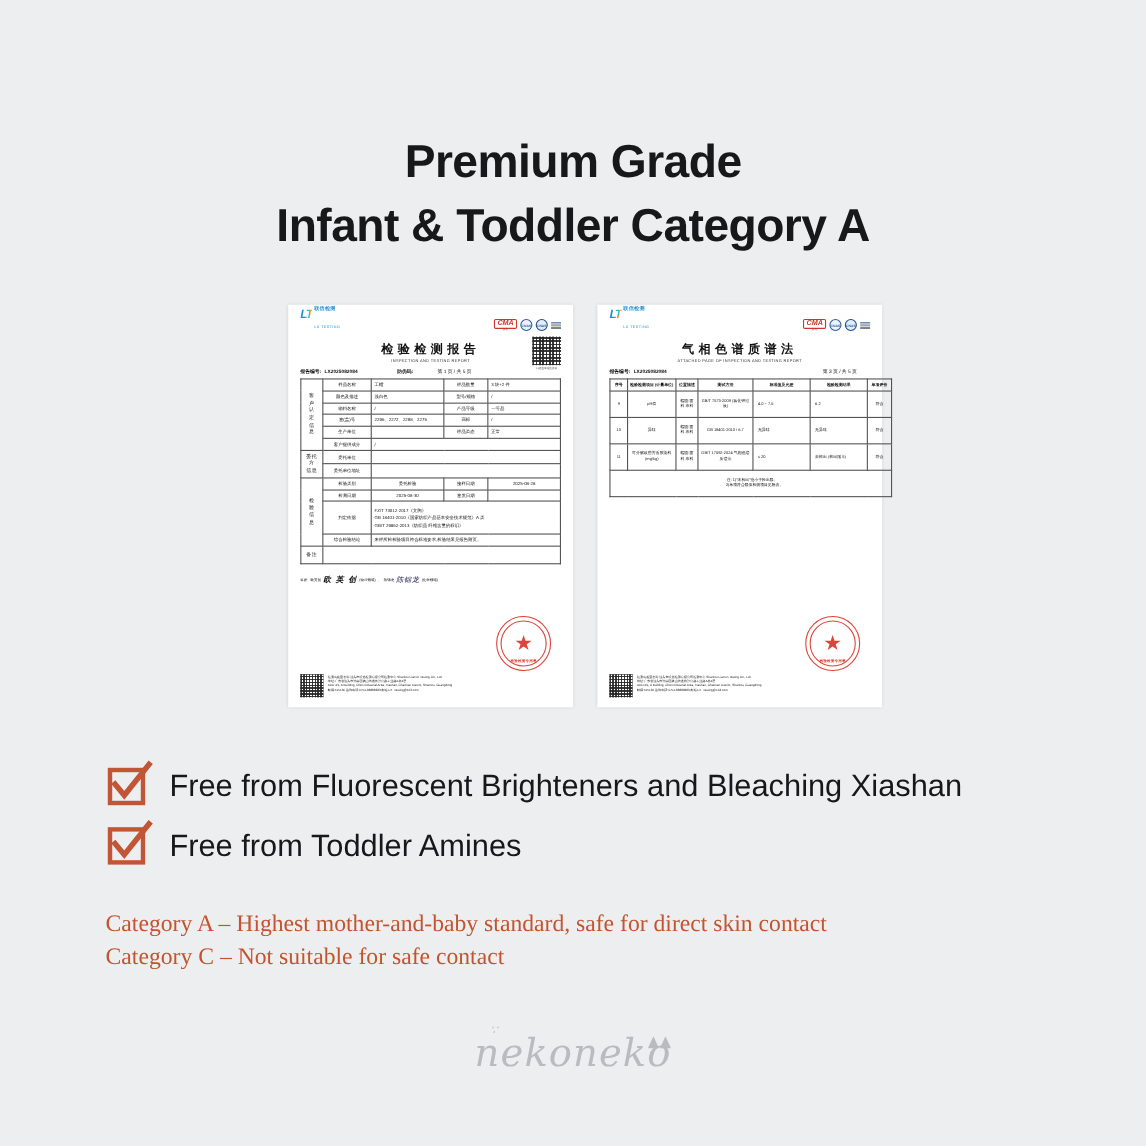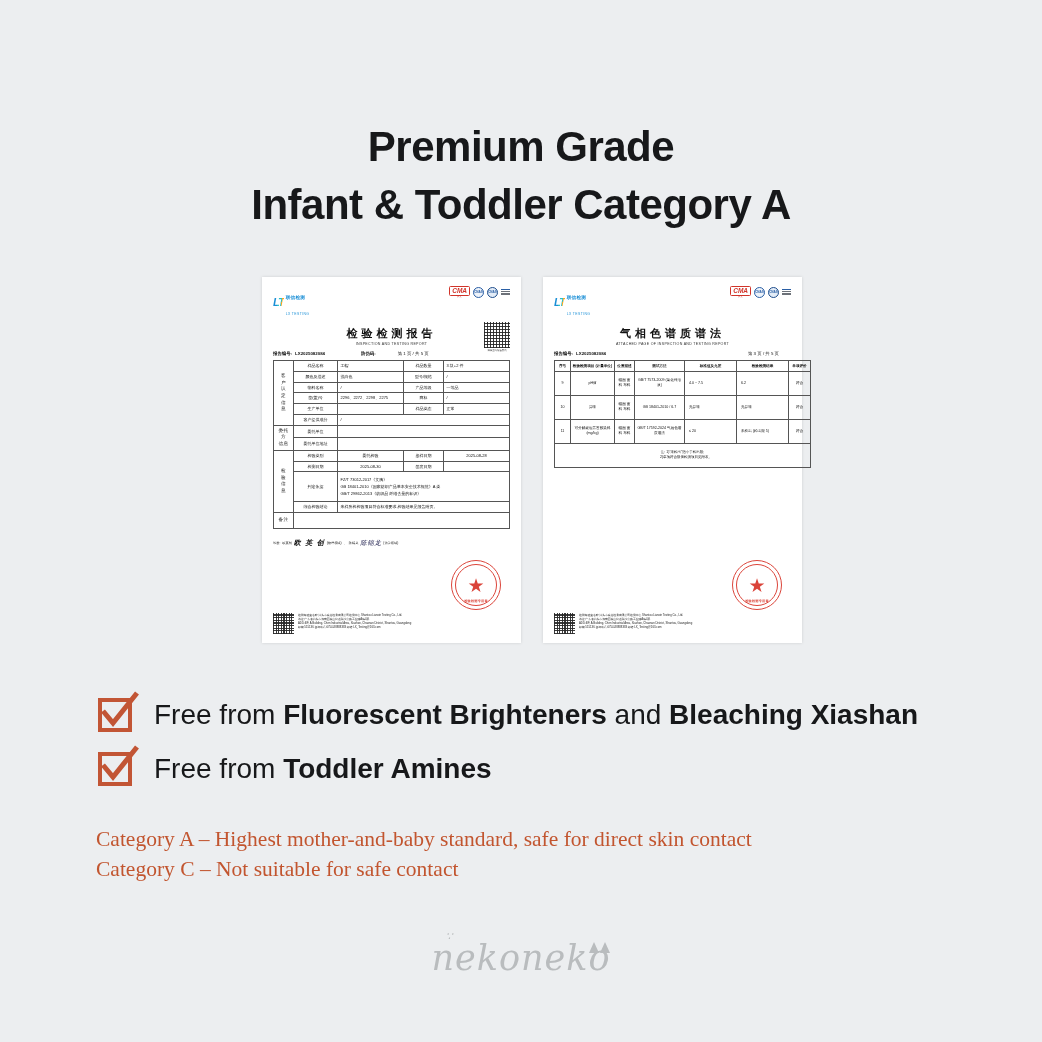--- a/index.html
+++ b/index.html
@@ -29,21 +29,21 @@
     position:absolute; top:0; width:259px; height:366px;
     background:#ffffff;
     box-shadow:0 0 3px rgba(0,0,0,0.13);
   }
   .doc-left  { left:0; }
   .doc-right { left:281px; }
 
   .doc-inner { position:absolute; inset:0; padding:9px 11px; }
 
   
-  .doc-head { display:flex; justify-content:space-between; align-items:flex-start; height:16px; }
+  .doc-head { display:flex; justify-content:space-between; align-items:flex-end; height:16px; }
   .lt-logo { display:flex; align-items:center; gap:2px; }
   .lt-mark {
     font-size:11px; font-weight:bold; font-style:italic;
     background:linear-gradient(100deg,#1b8fd6 0%,#1b8fd6 42%,#27c0c7 43%,#27c0c7 72%,#f5a623 73%);
     -webkit-background-clip:text; background-clip:text; color:transparent;
     letter-spacing:-1px;
   }
   .lt-words { line-height:1; }
   .lt-cn { font-size:4.6px; color:#1b8fd6; font-weight:bold; letter-spacing:0.3px; }
   .lt-en { font-size:3.4px; color:#1b8fd6; letter-spacing:0.4px; }
@@ -61,21 +61,21 @@
     border:0.8px solid #2a5fa5; background:#eef3fa;
     font-size:3.1px; color:#2a5fa5; font-weight:bold;
     display:flex; align-items:center; justify-content:center;
   }
   .badge-circle.dark { border-color:#1f4e8c; background:#e3ecf7; }
   .badge-lines { display:flex; flex-direction:column; gap:0.8px; }
   .badge-lines i { display:block; width:9px; height:1px; background:#6d7279; }
   .badge-lines i:first-child { background:#2a5fa5; height:1.4px; }
 
   
-  .rep-title-wrap { text-align:center; margin-top:24px; position:relative; }
+  .rep-title-wrap { text-align:center; margin-top:8px; position:relative; }
   .rep-title-cn {
     font-size:11px; font-weight:bold; letter-spacing:4px;
     font-family:"DejaVu Serif", serif; color:#111;
   }
   .rep-title-en { font-size:3.6px; letter-spacing:0.3px; color:#333; margin-top:1px; }
 
   .qr-head {
     position:absolute; right:0; top:-4px;
     width:26px; height:26px;
     background:
@@ -178,21 +178,21 @@
   
   .checklist { position:absolute; left:96px; top:695px; width:900px; }
   .check-row { display:flex; align-items:center; gap:18px; margin-bottom:14px; }
   .cbox { position:relative; width:40px; height:40px; flex:0 0 40px; }
   .cbox .sq {
     position:absolute; left:2px; top:3px; width:34px; height:34px;
     border:4px solid #c25535;
   }
   .cbox svg { position:absolute; left:0; top:-4px; }
   .check-text { font-size:28px; color:#17181a; line-height:1.2; white-space:nowrap; }
-  .check-text b { font-weight:bold; }
+  .check-text b { font-weight:normal; }
 
   
   .cats { position:absolute; left:96px; top:824px; width:900px; color:#c2552f;font-family:Liberation Serif, serif; }
   .cat-line { font-size:21.5px; line-height:30px; white-space:nowrap; }
 
   
   .brand {
     position:absolute; left:0; top:938px; width:1042px; text-align:center;
     color:#b9bcbe;
   }

